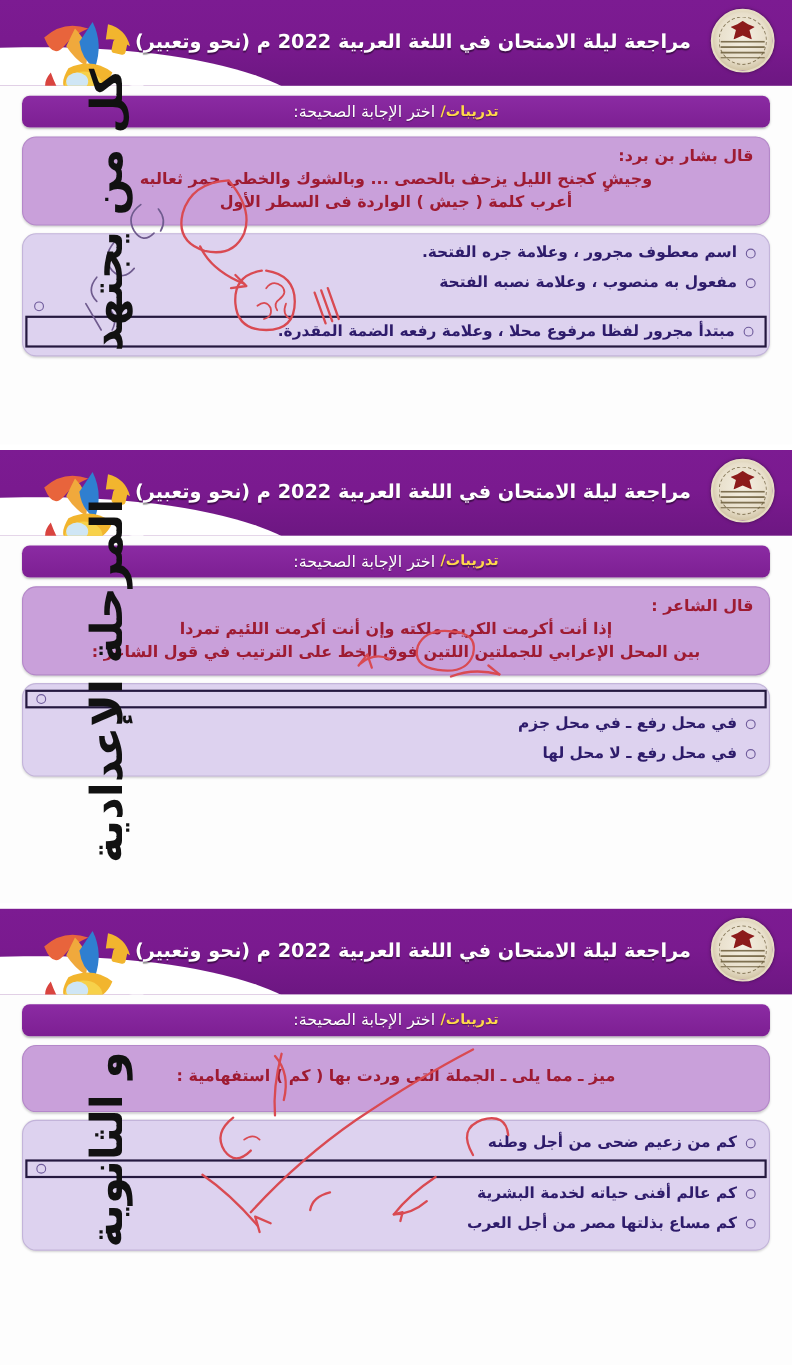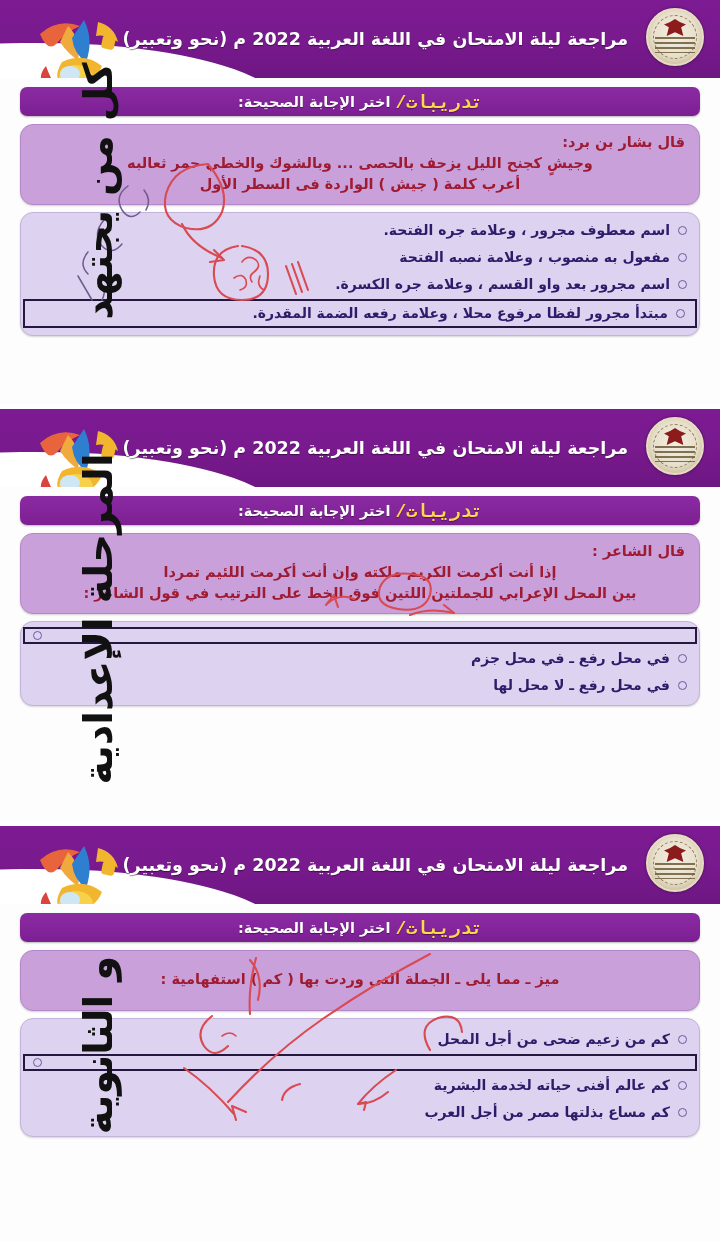--- a/index.html
+++ b/index.html
@@ -122,29 +122,28 @@
     border-radius: 7px;
     display: flex;
     align-items: center;
     justify-content: center;
     gap: 5px;
     box-shadow: 0 1px 2px rgba(0,0,0,.28);
     direction: rtl;
   }
   .instr-key {
     color: #ffd94a;
-    font-size: 18px;
+    font-size: 13px;
     font-weight: bold;
     text-shadow: 0 1px 1px rgba(0,0,0,.4);
-    font-family: Liberation Mono, monospace;
   }
   .instr-val {
     color: #ffffff;
     font-size: 14.5px;
-    font-weight: bold;
+    font-weight: normal;
     text-shadow: 0 1px 1px rgba(0,0,0,.4);
   }
 
   
   .q-wrap { padding: 8px 20px 0 20px; }
   .q-box {
     background: #c9a0da;
     border: 1px solid #b487c9;
     border-radius: 13px;
     padding: 7px 14px 9px 14px;
@@ -298,21 +297,20 @@
         <div class="opt">
           <span class="opt-bullet"></span>
           <span class="opt-text">اسم معطوف مجرور ، وعلامة جره الفتحة.</span>
         </div>
         <div class="opt">
           <span class="opt-bullet"></span>
           <span class="opt-text">مفعول به منصوب ، وعلامة نصبه الفتحة</span>
         </div>
         <div class="opt">
           <span class="opt-bullet"></span>
-          <span class="opt-text">اسم مجرور بعد واو القسم ، وعلامة جره الكسرة.</span>
         </div>
         <div class="opt marked">
           <span class="opt-bullet"></span>
           <span class="opt-text">مبتدأ مجرور لفظا مرفوع محلا ، وعلامة رفعه الضمة المقدرة.</span>
         </div>
       </div>
     </div>
 
     <div class="ink" style="left:130px; top:150px; width:230px; height:170px;">
       <svg viewBox="0 0 230 170" width="230" height="170">
@@ -458,21 +456,21 @@
     <div class="q-wrap">
       <div class="q-box" style="padding:18px 14px 20px 14px;">
         <div class="q-line center">ميز ـ مما يلى ـ الجملة التى وردت بها ( كم ) استفهامية :</div>
       </div>
     </div>
 
     <div class="o-wrap">
       <div class="o-box" style="padding:7px 0 10px 0;">
         <div class="opt">
           <span class="opt-bullet"></span>
-          <span class="opt-text">كم من زعيم ضحى من أجل المحل</span>
+          <span class="opt-text">كم من زعيم ضحى من أجل وطنه</span>
         </div>
         <div class="opt marked">
           <span class="opt-bullet"></span>
         </div>
         <div class="opt">
           <span class="opt-bullet"></span>
           <span class="opt-text">كم عالم أفنى حياته لخدمة البشرية</span>
         </div>
         <div class="opt">
           <span class="opt-bullet"></span>

